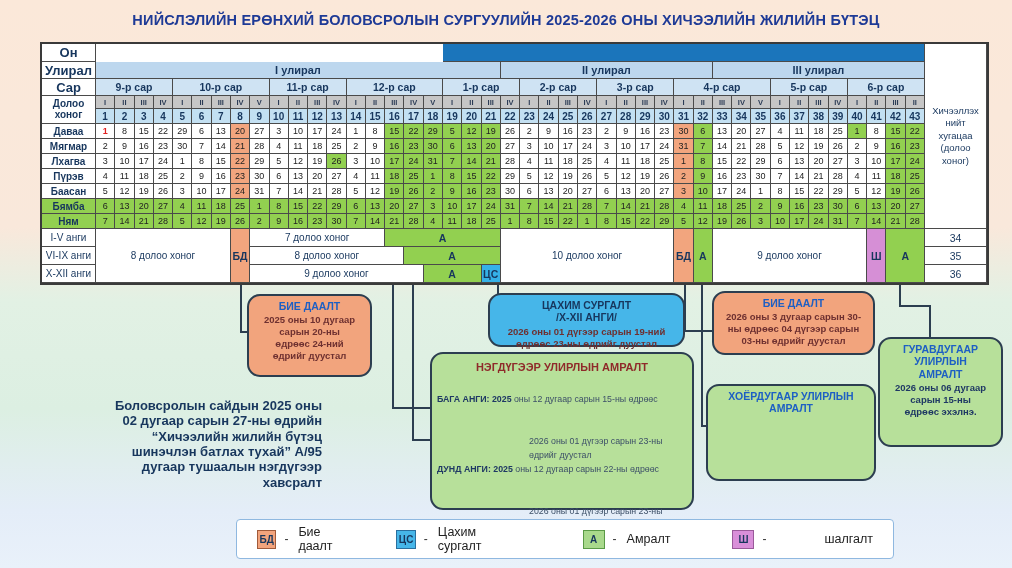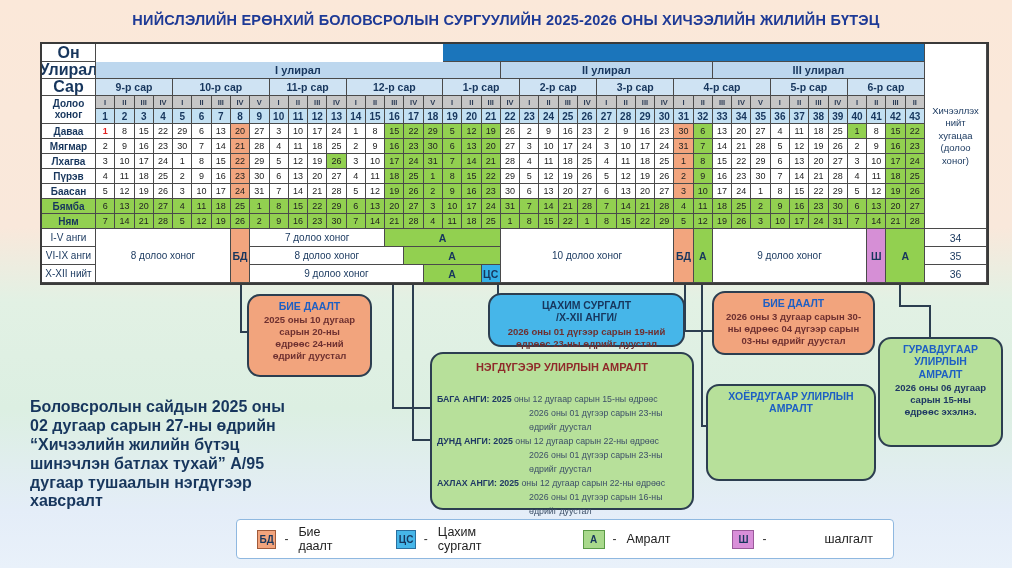--- a/index.html
+++ b/index.html
@@ -11,21 +11,21 @@
   .stage{position:absolute;left:0;top:0;width:1012px;height:568px;}
   .page-title{position:absolute;left:0;top:12px;width:1012px;text-align:center;
     font-size:14.5px;font-weight:bold;color:#1e3a96;letter-spacing:.2px;}
   
   .cal{position:absolute;left:40px;top:42px;width:945px;background:#fff;
     border:2px solid #3a3a3a;display:grid;box-sizing:content-box;
     grid-template-columns:54px repeat(43,1fr) 62px;
     grid-template-rows:18px 17px 17px 13px 15px repeat(7,15px) 18px 18px 18px;}
   .cell{display:flex;align-items:center;justify-content:center;background:#fff;color:#222;
     border-right:1px solid #4a4a4a;border-bottom:1px solid #4a4a4a;overflow:hidden;box-sizing:border-box;}
-  .lab{font-weight:bold;color:#17365d;font-size:16px;}
+  .lab{font-weight:bold;color:#17365d;font-size:13px;}
   .lab2{font-weight:bold;color:#17365d;font-size:10px;line-height:1.05;text-align:center;}
   .yr{background:#1b75bb;color:#fff;font-weight:bold;font-size:11px;}
   .qt{background:#bdd7ee;color:#17365d;font-weight:bold;font-size:11px;}
   .mo{background:#cfe3f3;color:#17365d;font-weight:bold;font-size:10.5px;}
   .rom{background:#c6c6c6;color:#2b3b55;font-size:7.5px;font-weight:bold;}
   .wk{background:#c3e0f2;color:#17365d;font-weight:bold;font-size:10px;}
   .day{font-size:9px;}
   .dlab{font-weight:bold;color:#17365d;font-size:10px;}
   .clab{font-size:10px;color:#17365d;}
   .c-green{background:#92d050;}
@@ -44,25 +44,25 @@
     text-align:center;box-sizing:border-box;}
   .k-orange{background:#f2a47d;}
   .k-blue{background:#46b6e9;}
   .k-green{background:#b7e09a;}
   .bt{font-weight:bold;font-size:10.5px;line-height:1.18;}
   .t-blue{color:#1d5fc4;} .t-navy{color:#17365d;} .t-red{color:#8f2a2a;}
   .bb{font-size:9.5px;line-height:1.25;margin-top:2px;font-weight:bold;}
   .b-maroon{color:#6e3030;} .b-navy{color:#1f3864;}
   .align-left .bb{text-align:left;font-size:8.8px;line-height:1.6;font-weight:normal;color:#3d5068;}
   .align-left .bb b{color:#1f3864;}
-  .align-left .bb .indent{padding-left:92px;display:block;}
+  .align-left .bb .indent{padding-left:92px;display:block;margin-top:28px;}
   .align-left .bt{font-size:11px;margin:3px 0 18px 0;}
   
-  .note{position:absolute;left:30px;top:398px;width:292px;text-align:left;
-    font-size:16px;font-weight:bold;color:#17365d;line-height:1.18;}
+  .note{position:absolute;left:30px;top:398px;width:292px;text-align:right;
+    font-size:13px;font-weight:bold;color:#17365d;line-height:1.18;}
   
   .legend{position:absolute;left:236px;top:519px;width:658px;height:40px;background:#fff;
     border:1px solid #8fb8e0;border-radius:4px;display:flex;align-items:center;
     padding:0 20px;box-sizing:border-box;}
   .lg-item{display:flex;align-items:center;}
   .lg-box{width:22px;height:19px;border:1px solid #666;display:flex;align-items:center;
     justify-content:center;font-size:10px;font-weight:bold;color:#17365d;box-sizing:border-box;}
   .lg-box.orange{background:#f2a47d;border-color:#a05a3a;}
   .lg-box.blue{background:#46b6e9;border-color:#2a6f9e;}
   .lg-box.green{background:#a9d98c;border-color:#5a9a46;}
@@ -490,21 +490,21 @@
       <div class="cell day c-green" style="grid-area: 12 / 44;">28</div>
       <div class="cell rh" style="grid-area: 1 / 45 / span 12;">Хичээллэх нийт хугацаа (долоо хоног)</div>
       <div class="cell clab" style="grid-area: 13 / 1;">I-V анги</div>
       <div class="cell sum " style="grid-area: 13 / 10 / auto / span 7;">7 долоо хоног</div>
       <div class="cell sum c-green abbr" style="grid-area: 13 / 17 / auto / span 6;">А</div>
       <div class="cell tot" style="grid-area: 13 / 45;">34</div>
       <div class="cell clab" style="grid-area: 14 / 1;">VI-IX анги</div>
       <div class="cell sum " style="grid-area: 14 / 10 / auto / span 8;">8 долоо хоног</div>
       <div class="cell sum c-green abbr" style="grid-area: 14 / 18 / auto / span 5;">А</div>
       <div class="cell tot" style="grid-area: 14 / 45;">35</div>
-      <div class="cell clab" style="grid-area: 15 / 1;">X-XII нийт</div>
+      <div class="cell clab" style="grid-area: 15 / 1;">X-XII анги</div>
       <div class="cell sum " style="grid-area: 15 / 10 / auto / span 9;">9 долоо хоног</div>
       <div class="cell sum c-green abbr" style="grid-area: 15 / 19 / auto / span 3;">А</div>
       <div class="cell sum c-blue abbr" style="grid-area: 15 / 22;">ЦС</div>
       <div class="cell tot" style="grid-area: 15 / 45;">36</div>
       <div class="cell sum " style="grid-area: 13 / 2 / span 3 / span 7;">8 долоо хоног</div>
       <div class="cell sum c-orange abbr" style="grid-area: 13 / 9 / span 3;">БД</div>
       <div class="cell sum " style="grid-area: 13 / 23 / span 3 / span 9;">10 долоо хоног</div>
       <div class="cell sum c-orange abbr" style="grid-area: 13 / 32 / span 3;">БД</div>
       <div class="cell sum c-green abbr" style="grid-area: 13 / 33 / span 3;">А</div>
       <div class="cell sum " style="grid-area: 13 / 34 / span 3 / span 8;">9 долоо хоног</div>

